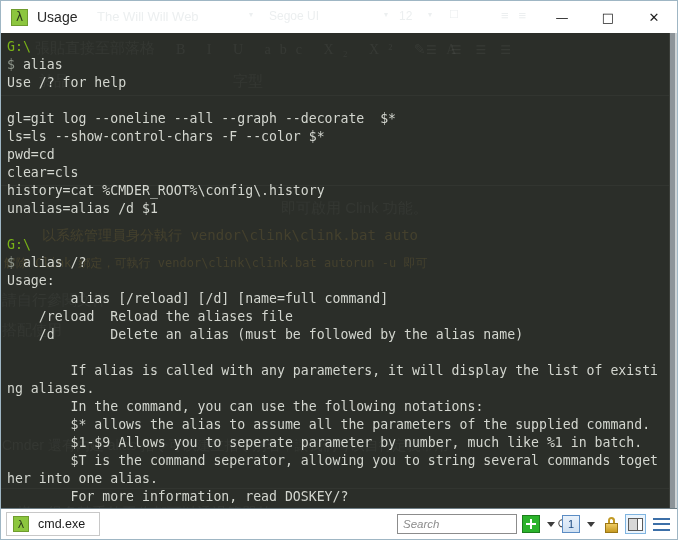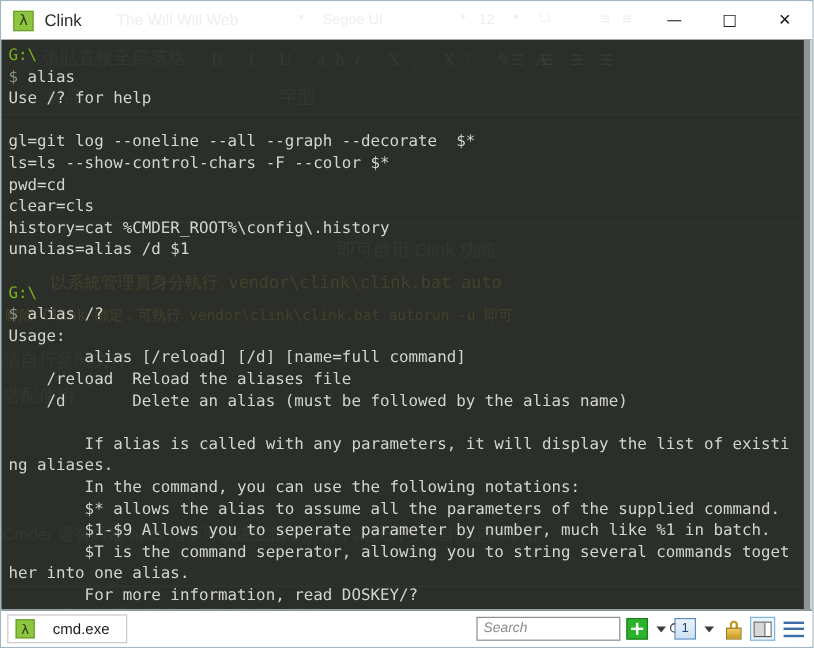--- a/index.html
+++ b/index.html
@@ -180,21 +180,21 @@
     box-sizing: border-box;
     display: flex;
     align-items: center;
     justify-content: center;
     color: #2d3a1c;
     font-size: 11px;
     line-height: 1;
     font-family: "DejaVu Sans", sans-serif;
   }
   .tab-label {
-    margin-left: 15px;
+    margin-left: 9px;
     font-size: 12.5px;
     color: #1b1b1b;
     font-family: "Liberation Sans", sans-serif;
   }
   .status-right {
     margin-left: auto;
     display: flex;
     align-items: center;
     gap: 4px;
   }
@@ -308,21 +308,21 @@
       <span class="ghost-txt" style="left:248px;top:9px;font-size:8px;">▾</span>
       <span class="ghost-txt" style="left:268px;top:8px;font-size:12px;">Segoe UI</span>
       <span class="ghost-txt" style="left:383px;top:9px;font-size:8px;">▾</span>
       <span class="ghost-txt" style="left:398px;top:8px;font-size:12px;">12</span>
       <span class="ghost-txt" style="left:427px;top:9px;font-size:8px;">▾</span>
       <span class="ghost-txt" style="left:448px;top:7px;font-size:11px;">☐</span>
       <span class="ghost-txt" style="left:500px;top:7px;font-size:13px;letter-spacing:10px;">≡≡</span>
     </div>
 
     <div class="title-icon">λ</div>
-    <div class="title-text">Clink</div>
+    <div class="title-text">Usage</div>
 
     <div class="win-buttons">
       <div class="win-btn">—</div>
       <div class="win-btn">□</div>
       <div class="win-btn close">✕</div>
     </div>
   </div>
 
   <div class="terminal-wrap">
 

